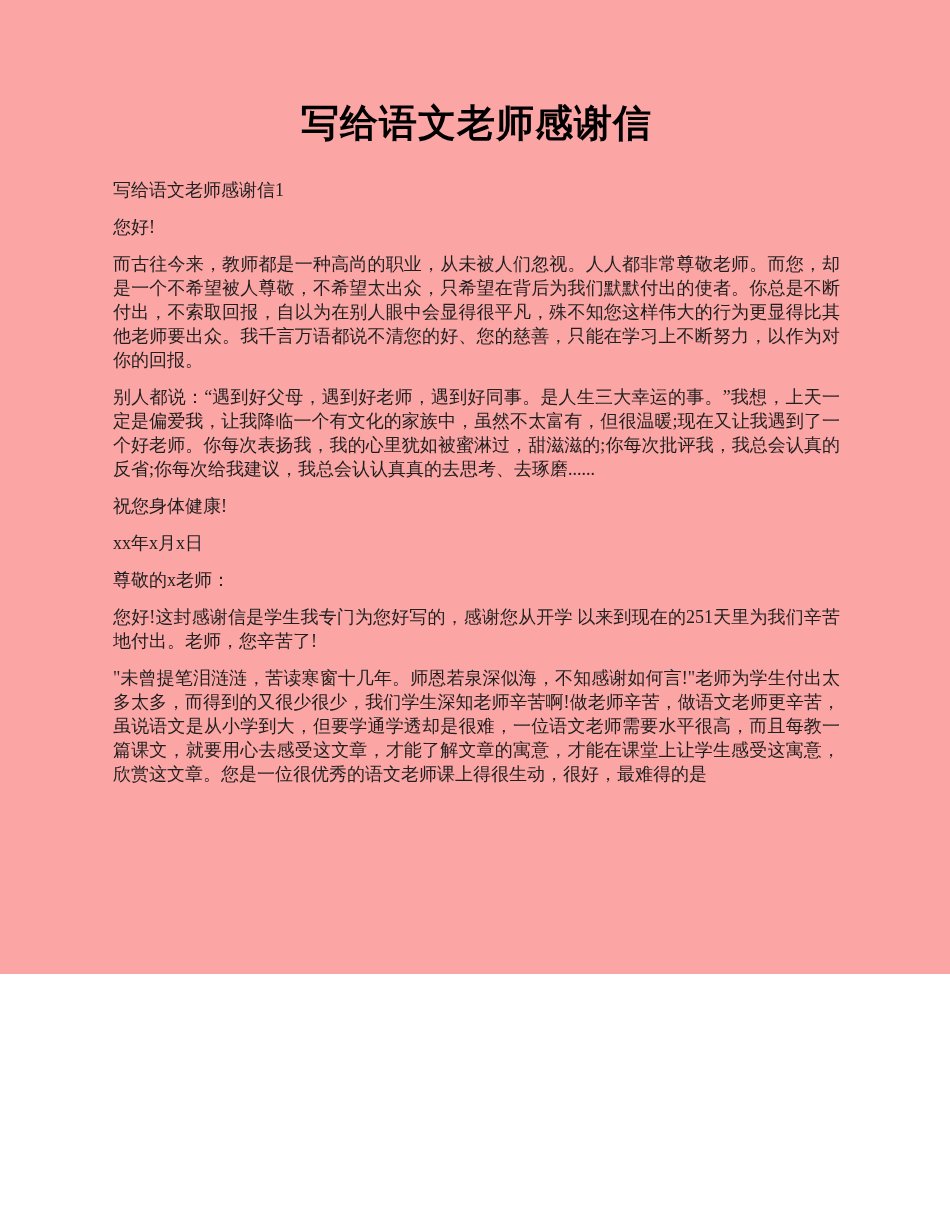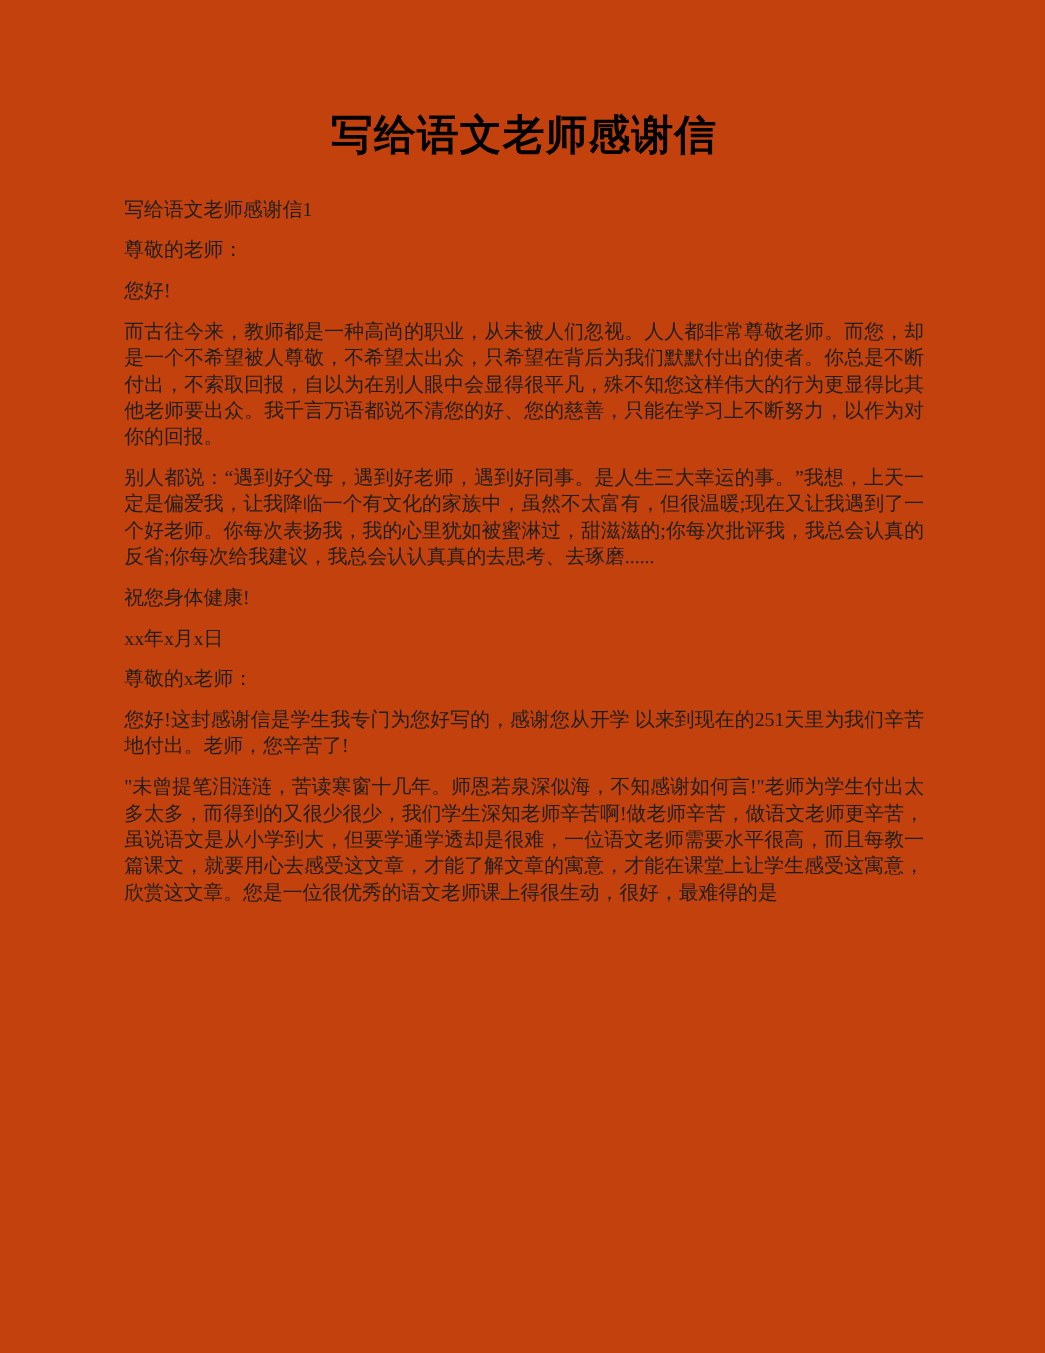--- a/index.html
+++ b/index.html
@@ -10,23 +10,23 @@
     width: 950px;
     height: 1230px;
     background: #ffffff;
     font-family: "Liberation Serif", "DejaVu Serif", serif;
     color: #1f1f1f;
     overflow: hidden;
   }
   .page {
     box-sizing: border-box;
     width: 950px;
-    height: 1230px;
+    height: 974px;
     padding: 100px 110px 0 113px;
-    background: #c2410c;
+    background: #fca5a5;
   }
   h1.doc-title {
     margin: 0 0 30px 0;
     font-size: 38px;
     line-height: 1.25;
     font-weight: bold;
     text-align: center;
     color: #000000;
     letter-spacing: 1px;
   }
@@ -39,21 +39,20 @@
     color: #1f1f1f;
   }
 </style>
 <title>写给语文老师感谢信</title></head>
 <body>
 
 <div class="page">
   <h1 class="doc-title">写给语文老师感谢信</h1>
   <div class="doc-body">
       <p class="para">写给语文老师感谢信1</p>
-      <p class="para">尊敬的老师：</p>
       <p class="para">您好!</p>
       <p class="para">而古往今来，教师都是一种高尚的职业，从未被人们忽视。人人都非常尊敬老师。而您，却是一个不希望被人尊敬，不希望太出众，只希望在背后为我们默默付出的使者。你总是不断付出，不索取回报，自以为在别人眼中会显得很平凡，殊不知您这样伟大的行为更显得比其他老师要出众。我千言万语都说不清您的好、您的慈善，只能在学习上不断努力，以作为对你的回报。</p>
       <p class="para">别人都说：“遇到好父母，遇到好老师，遇到好同事。是人生三大幸运的事。”我想，上天一定是偏爱我，让我降临一个有文化的家族中，虽然不太富有，但很温暖;现在又让我遇到了一个好老师。你每次表扬我，我的心里犹如被蜜淋过，甜滋滋的;你每次批评我，我总会认真的反省;你每次给我建议，我总会认认真真的去思考、去琢磨......</p>
       <p class="para">祝您身体健康!</p>
       <p class="para">xx年x月x日</p>
       <p class="para">尊敬的x老师：</p>
       <p class="para">您好!这封感谢信是学生我专门为您好写的，感谢您从开学 以来到现在的251天里为我们辛苦地付出。老师，您辛苦了!</p>
       <p class="para">"未曾提笔泪涟涟，苦读寒窗十几年。师恩若泉深似海，不知感谢如何言!"老师为学生付出太多太多，而得到的又很少很少，我们学生深知老师辛苦啊!做老师辛苦，做语文老师更辛苦，虽说语文是从小学到大，但要学通学透却是很难，一位语文老师需要水平很高，而且每教一篇课文，就要用心去感受这文章，才能了解文章的寓意，才能在课堂上让学生感受这寓意，欣赏这文章。您是一位很优秀的语文老师课上得很生动，很好，最难得的是</p>
     </div>
 </div>

